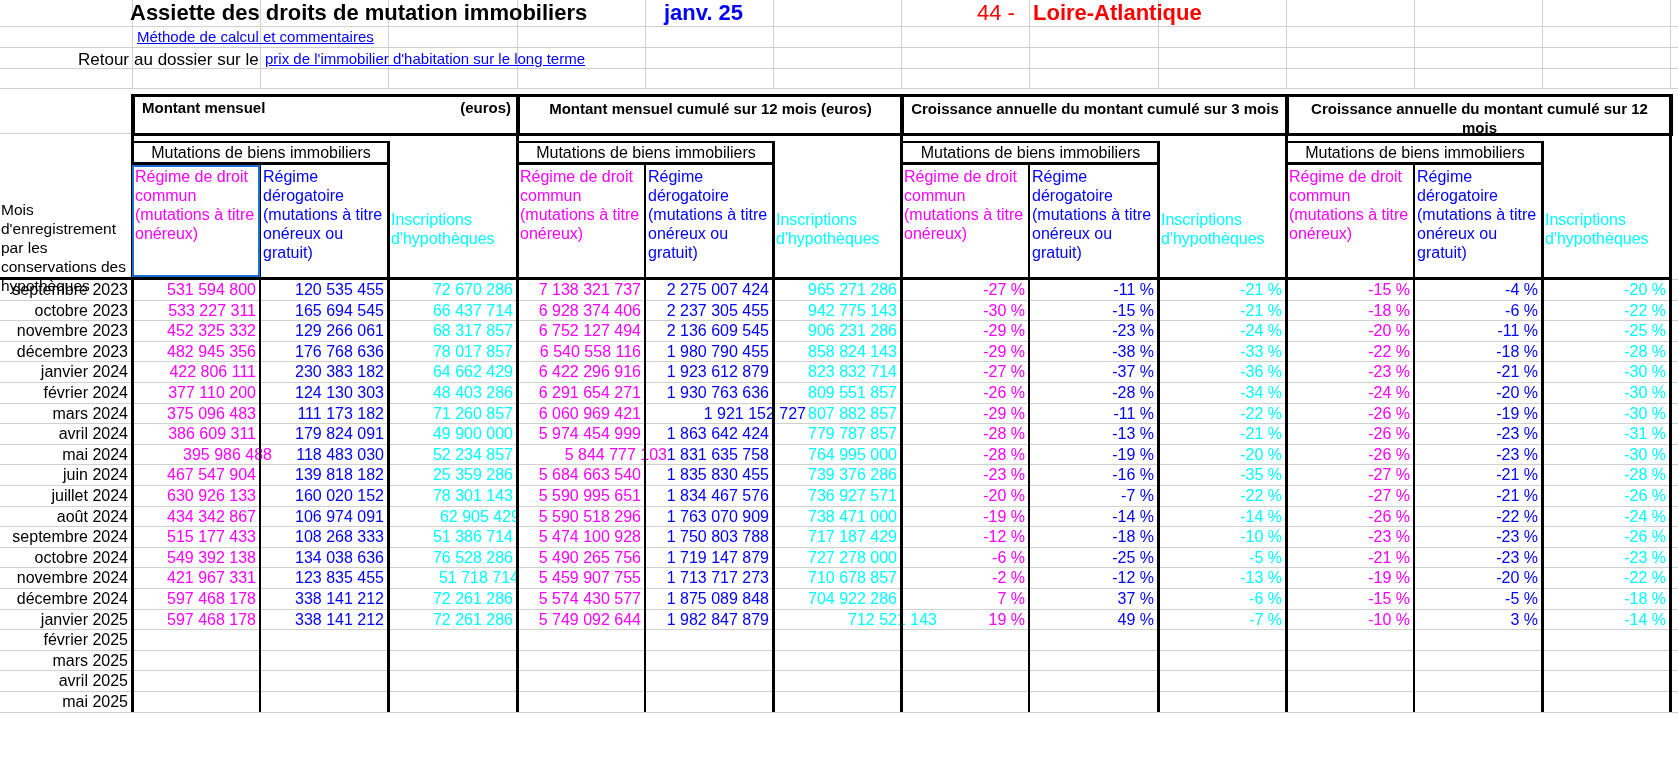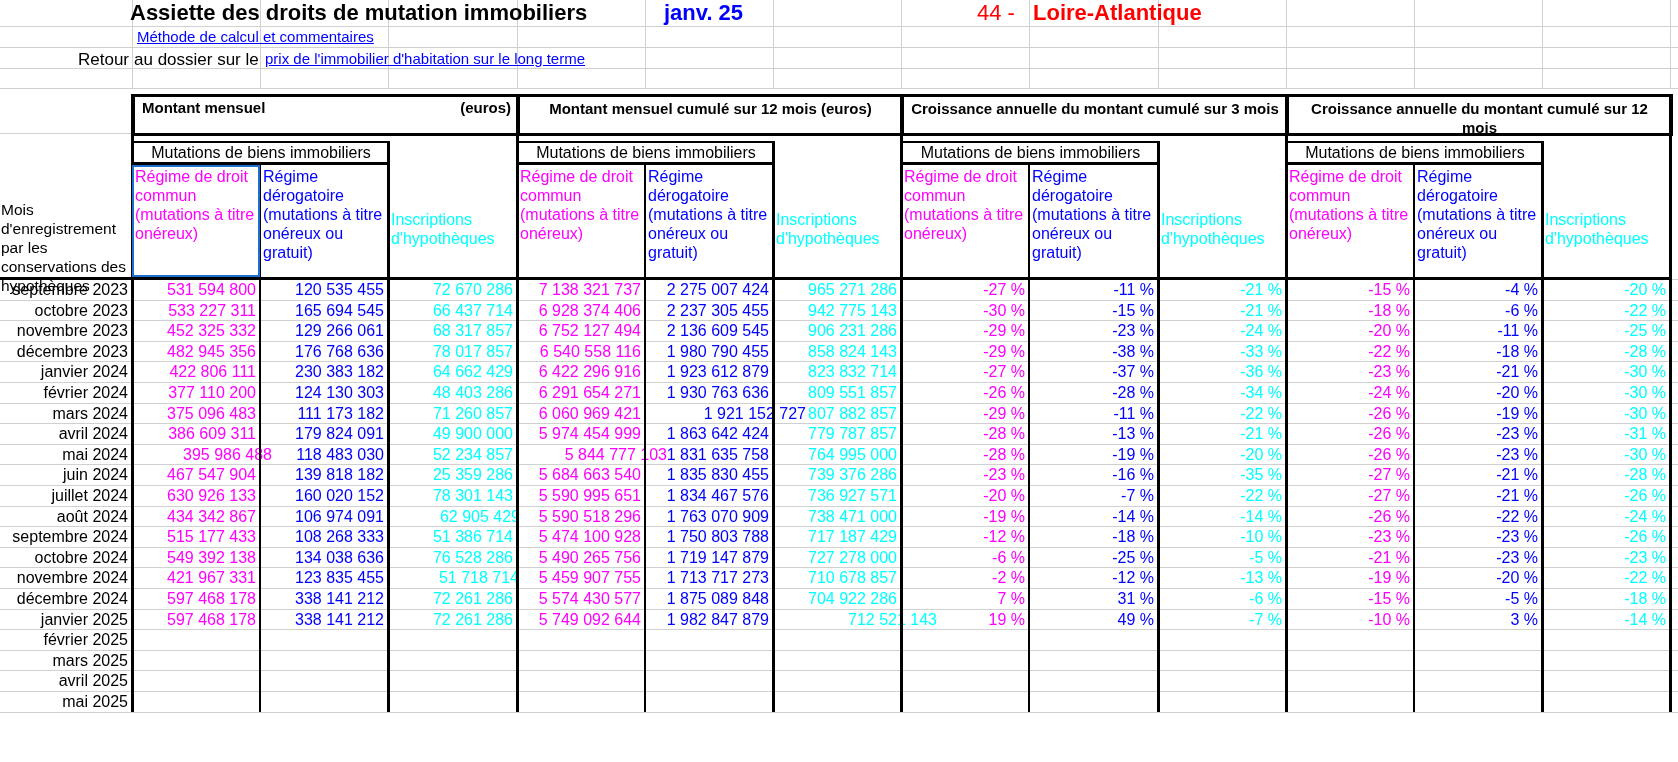--- a/index.html
+++ b/index.html
@@ -341,21 +341,21 @@
     </div>
     <div class="abs" style="left:0;top:589px;width:1678px;height:21px;">
       <div class="row-label" style="top:-1px;">décembre 2024</div>
       <div class="cell magenta" style="left:132px;width:128px;top:-1px;">597 468 178</div>
       <div class="cell blue" style="left:260px;width:128px;top:-1px;">338 141 212</div>
       <div class="cell cyan" style="left:388px;width:129px;top:-1px;">72 261 286</div>
       <div class="cell magenta" style="left:517px;width:128px;top:-1px;">5 574 430 577</div>
       <div class="cell blue" style="left:645px;width:128px;top:-1px;">1 875 089 848</div>
       <div class="cell cyan" style="left:773px;width:128px;top:-1px;">704 922 286</div>
       <div class="cell magenta" style="left:901px;width:128px;top:-1px;">7 %</div>
-      <div class="cell blue" style="left:1029px;width:129px;top:-1px;">31 %</div>
+      <div class="cell blue" style="left:1029px;width:129px;top:-1px;">37 %</div>
       <div class="cell cyan" style="left:1158px;width:128px;top:-1px;">-6 %</div>
       <div class="cell magenta" style="left:1286px;width:128px;top:-1px;">-15 %</div>
       <div class="cell blue" style="left:1414px;width:128px;top:-1px;">-5 %</div>
       <div class="cell cyan" style="left:1542px;width:128px;top:-1px;">-18 %</div>
     </div>
     <div class="abs" style="left:0;top:610px;width:1678px;height:21px;">
       <div class="row-label" style="top:-1px;">janvier 2025</div>
       <div class="cell magenta" style="left:132px;width:128px;top:-1px;">597 468 178</div>
       <div class="cell blue" style="left:260px;width:128px;top:-1px;">338 141 212</div>
       <div class="cell cyan" style="left:388px;width:129px;top:-1px;">72 261 286</div>

